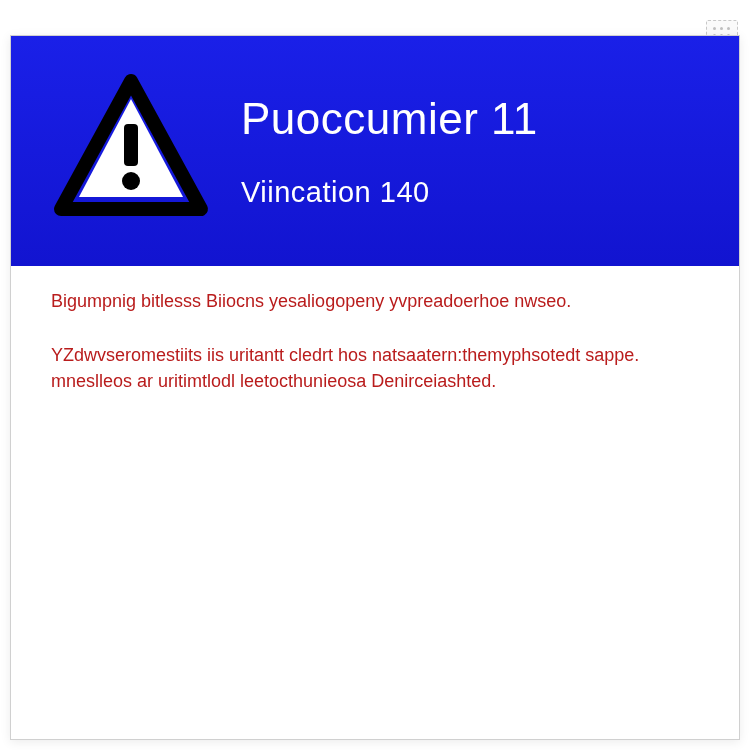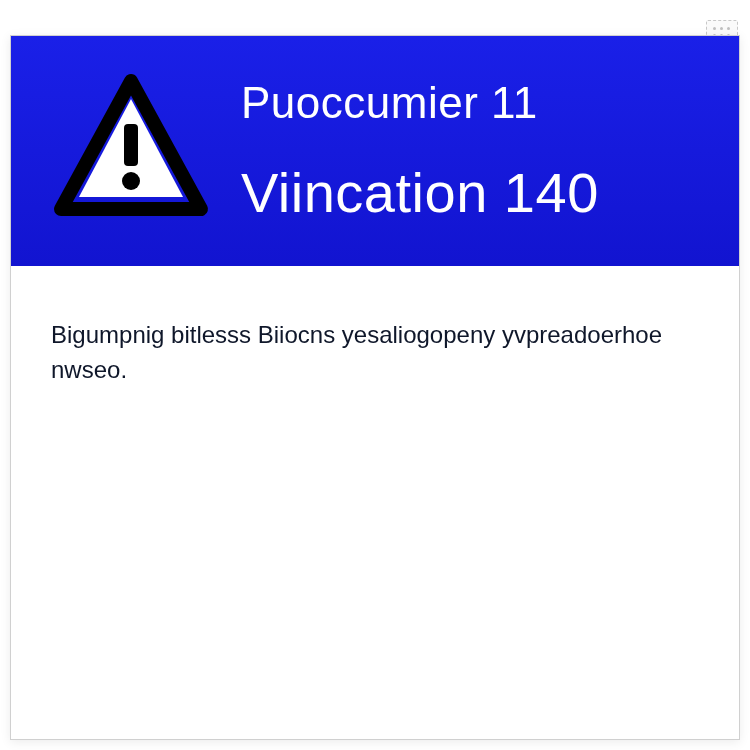--- a/index.html
+++ b/index.html
@@ -45,28 +45,28 @@
       color: #ffffff;
       letter-spacing: 0.5px;
       gap: 28px;
     }
     .banner-line1 {
       font-size: 44px;
       font-weight: 400;
       line-height: 1.25;
     }
     .banner-line2 {
-      font-size: 56px;
+      font-size: 29px;
       font-weight: 400;
       line-height: 1.25;
     }
     .body-text {
-      padding: 52px 40px 0 40px;
-      color: #0f172a;
-      font-size: 24px;
+      padding: 22px 40px 0 40px;
+      color: #b91c1c;
+      font-size: 18px;
       line-height: 1.45;
     }
     .para {
       margin-bottom: 28px;
     }
     .top-handle {
       position: absolute;
       top: 20px;
       right: 12px;
       width: 32px;
@@ -119,14 +119,18 @@
     <div class="banner-text">
       <div class="banner-line1">Puoccumier 11</div>
       <div class="banner-line2">Viincation 140</div>
     </div>
   </div>
 
   <div class="body-text">
     <div class="para">
       <div>Bigumpnig bitlesss Biiocns yesaliogopeny yvpreadoerhoe nwseo.</div>
     </div>
+    <div class="para">
+      <div>YZdwvseromestiits iis uritantt cledrt hos natsaatern:themyphsotedt sappe.</div>
+      <div>mneslleos ar uritimtlodl leetocthunieosa Denirceiashted.</div>
+    </div>
   </div>
 </div>
 
 </body></html>

